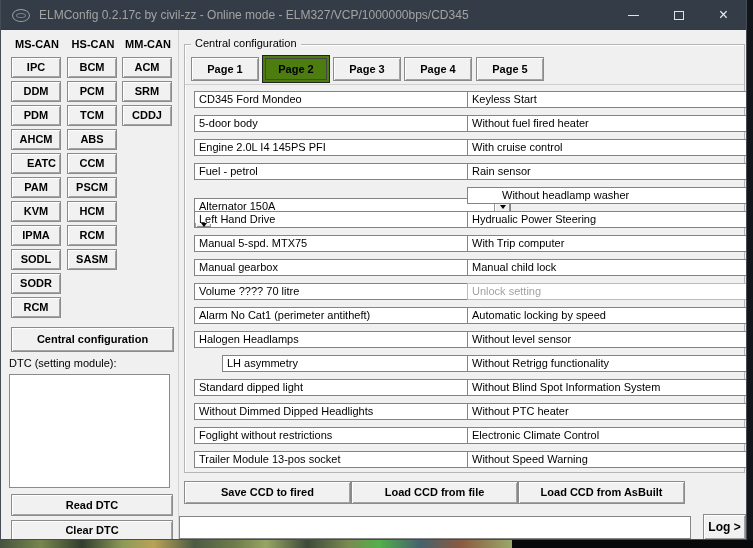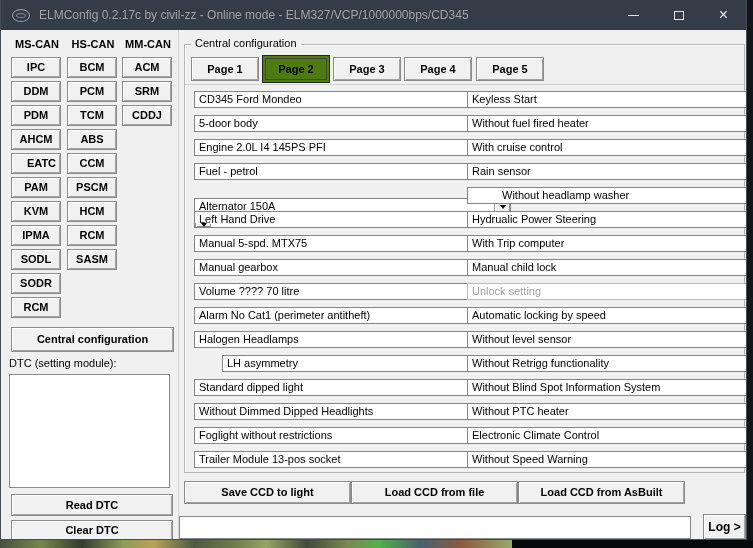--- a/index.html
+++ b/index.html
@@ -357,20 +357,20 @@
         <span class="arrow-btn">
           <span class="tri"></span>
         </span>
       </div>
       <div class="combo" style="left: 466px; top: 421px;">
         <span class="val">Without Speed Warning</span>
         <span class="arrow-btn">
           <span class="tri"></span>
         </span>
       </div>
-      <button class="btn file-btn" style="left: 183px;">Save CCD to light</button>
+      <button class="btn file-btn" style="left: 183px;">Save CCD to fired</button>
       <button class="btn file-btn" style="left: 350px;">Load CCD from file</button>
       <button class="btn file-btn" style="left: 517px;">Load CCD from AsBuilt</button>
     </div>
 </div>
 
 <div class="wallpaper-strip"></div>
 <div class="desktop-dark-strip"></div>
 
 </body></html>

